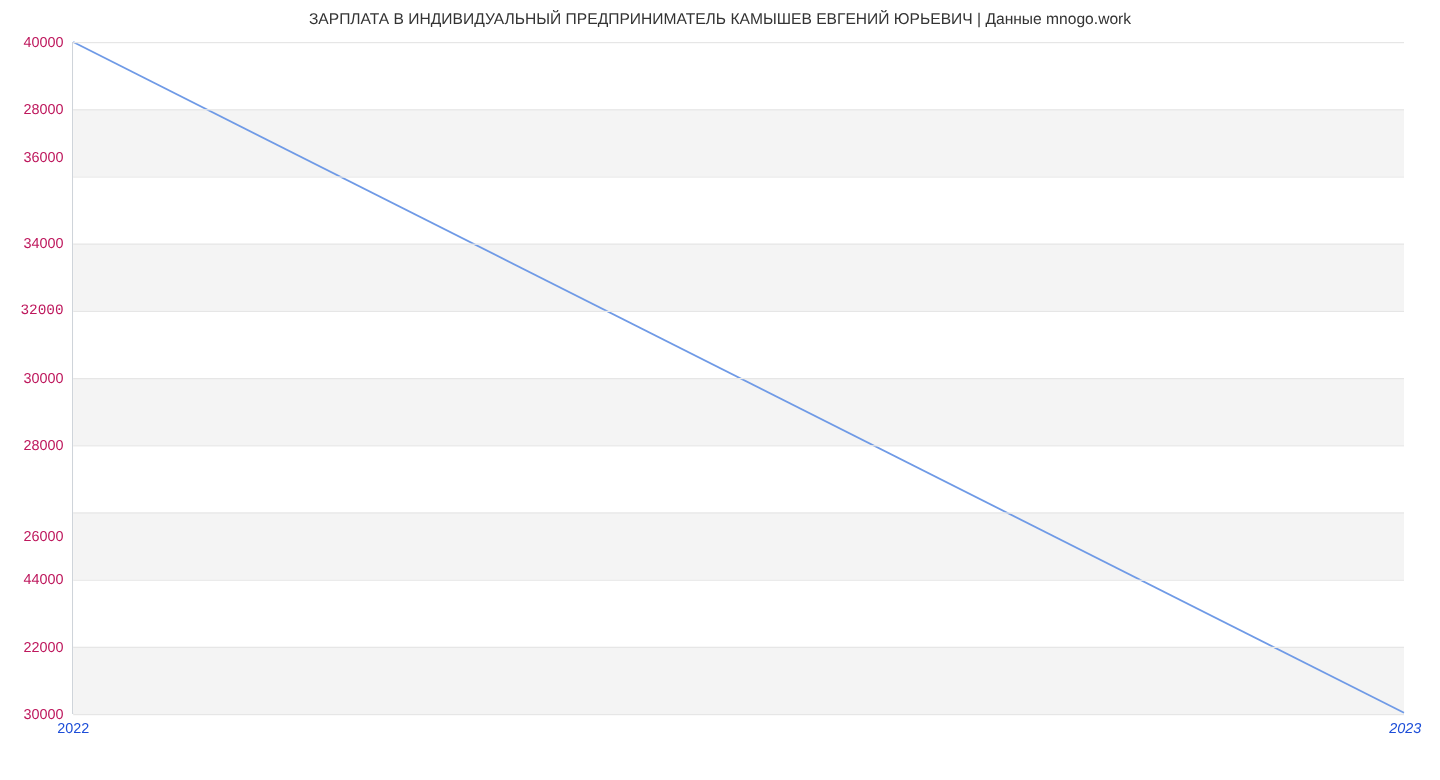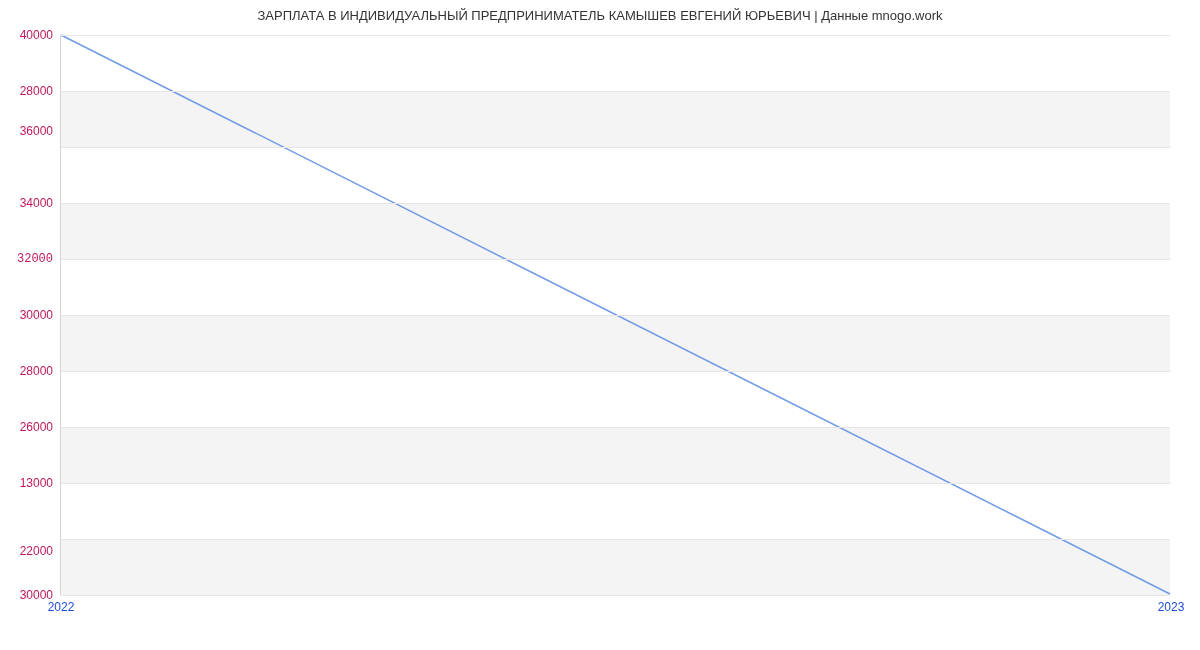--- a/index.html
+++ b/index.html
@@ -94,35 +94,35 @@
       <div class="band" style="top: 336px; height: 56px; background: rgb(255, 255, 255);"></div>
       <div class="band" style="top: 392px; height: 56px; background: rgb(244, 244, 244);"></div>
       <div class="band" style="top: 448px; height: 56px; background: rgb(255, 255, 255);"></div>
       <div class="band" style="top: 504px; height: 56px; background: rgb(244, 244, 244);"></div>
     <svg class="line-layer" id="line-layer" viewBox="0 0 1110 560" preserveAspectRatio="none">
       <polyline id="series-line" class="series-line" points="0,0 1110,560" style="stroke: rgb(111, 154, 230);"></polyline>
     </svg>
   <div class="gridline" style="top: 560px;"></div>
       <div class="y-tick-label" style="top: 560px;">30000</div>
       <div class="gridline" style="top: 504px;"></div>
-      <div class="y-tick-label" style="top: 504px; margin-top: 12px;">22000</div>
+      <div class="y-tick-label" style="top: 504px;">22000</div>
       <div class="gridline" style="top: 448px;"></div>
-      <div class="y-tick-label" style="top: 448px;">13000</div>
+      <div class="y-tick-label" style="top: 448px;">44000</div>
       <div class="gridline" style="top: 392px;"></div>
-      <div class="y-tick-label" style="top: 392px;">26000</div>
+      <div class="y-tick-label" style="top: 412px;">26000</div>
       <div class="gridline" style="top: 336px;"></div>
       <div class="y-tick-label" style="top: 336px;">28000</div>
       <div class="gridline" style="top: 280px;"></div>
       <div class="y-tick-label" style="top: 280px;">30000</div>
       <div class="gridline" style="top: 224px;"></div>
       <div class="y-tick-label" style="top: 224px; font-family: Liberation Mono, monospace;">32000</div>
       <div class="gridline" style="top: 168px;"></div>
       <div class="y-tick-label" style="top: 168px;">34000</div>
       <div class="gridline" style="top: 112px;"></div>
       <div class="y-tick-label" style="top: 96px;">36000</div>
       <div class="gridline" style="top: 56px;"></div>
       <div class="y-tick-label" style="top: 56px;">28000</div>
       <div class="gridline" style="top: 0px;"></div>
       <div class="y-tick-label" style="top: 0px;">40000</div>
       <div class="x-tick-label" style="left: 0px;">2022</div>
-      <div class="x-tick-label" style="left: 1110px;">2023</div>
+      <div class="x-tick-label" style="left: 1110px; font-style: italic;">2023</div>
     </div>
 </div>
 
 </body></html>

